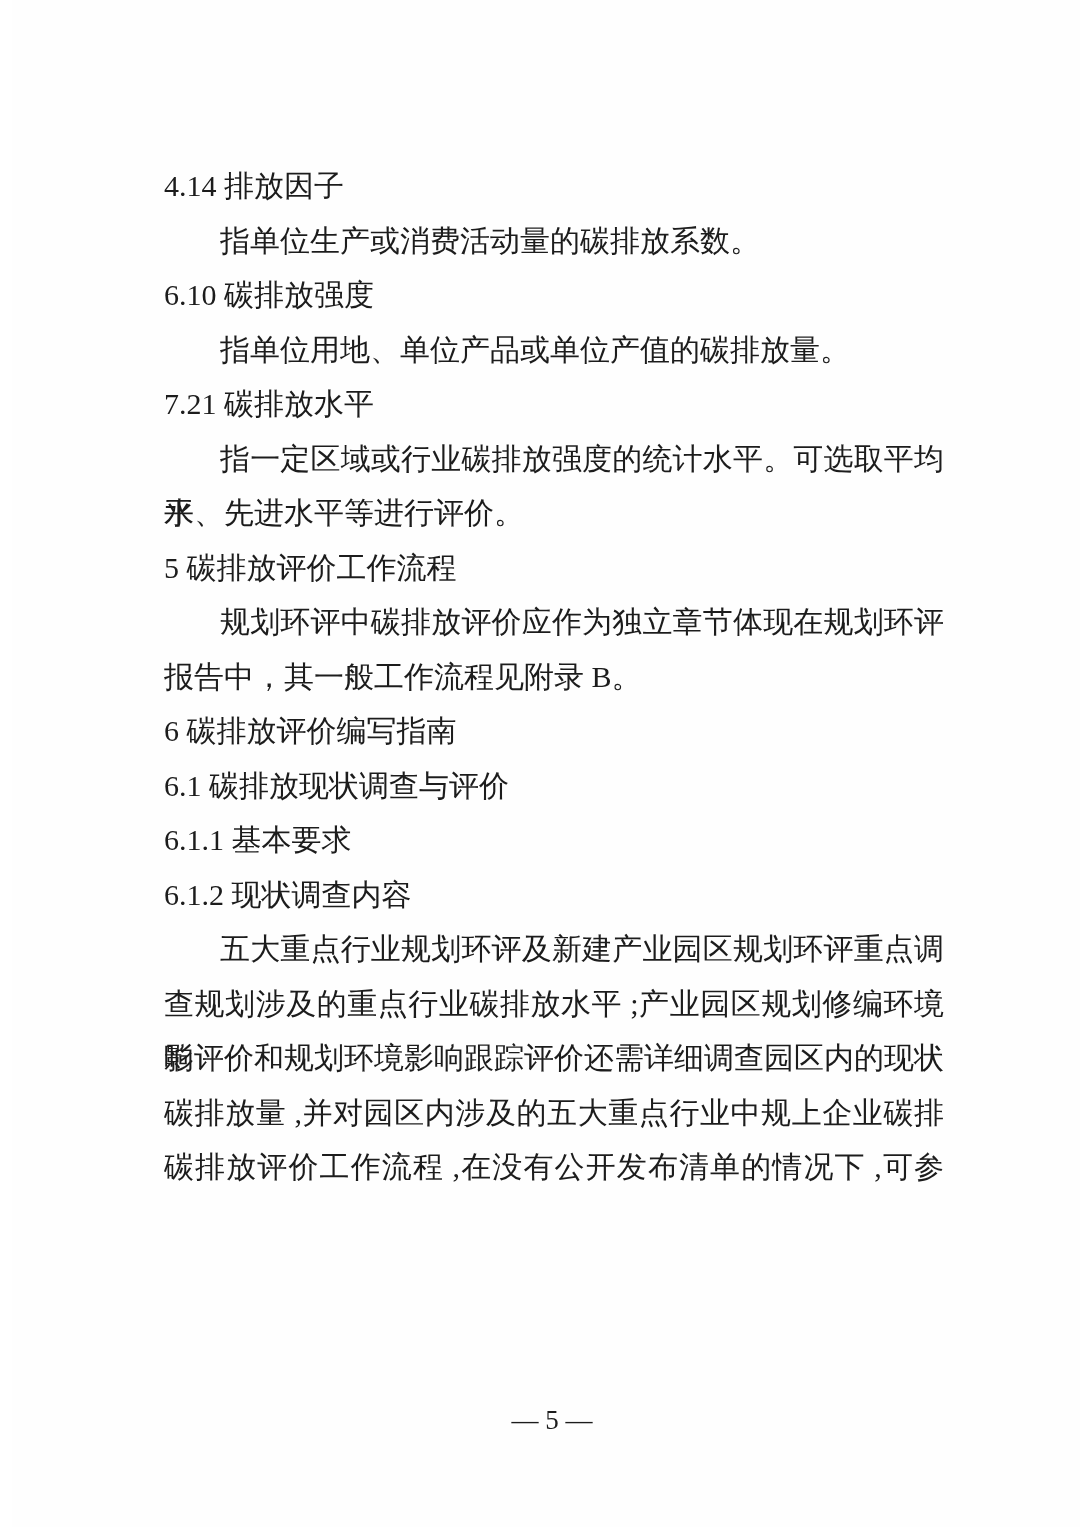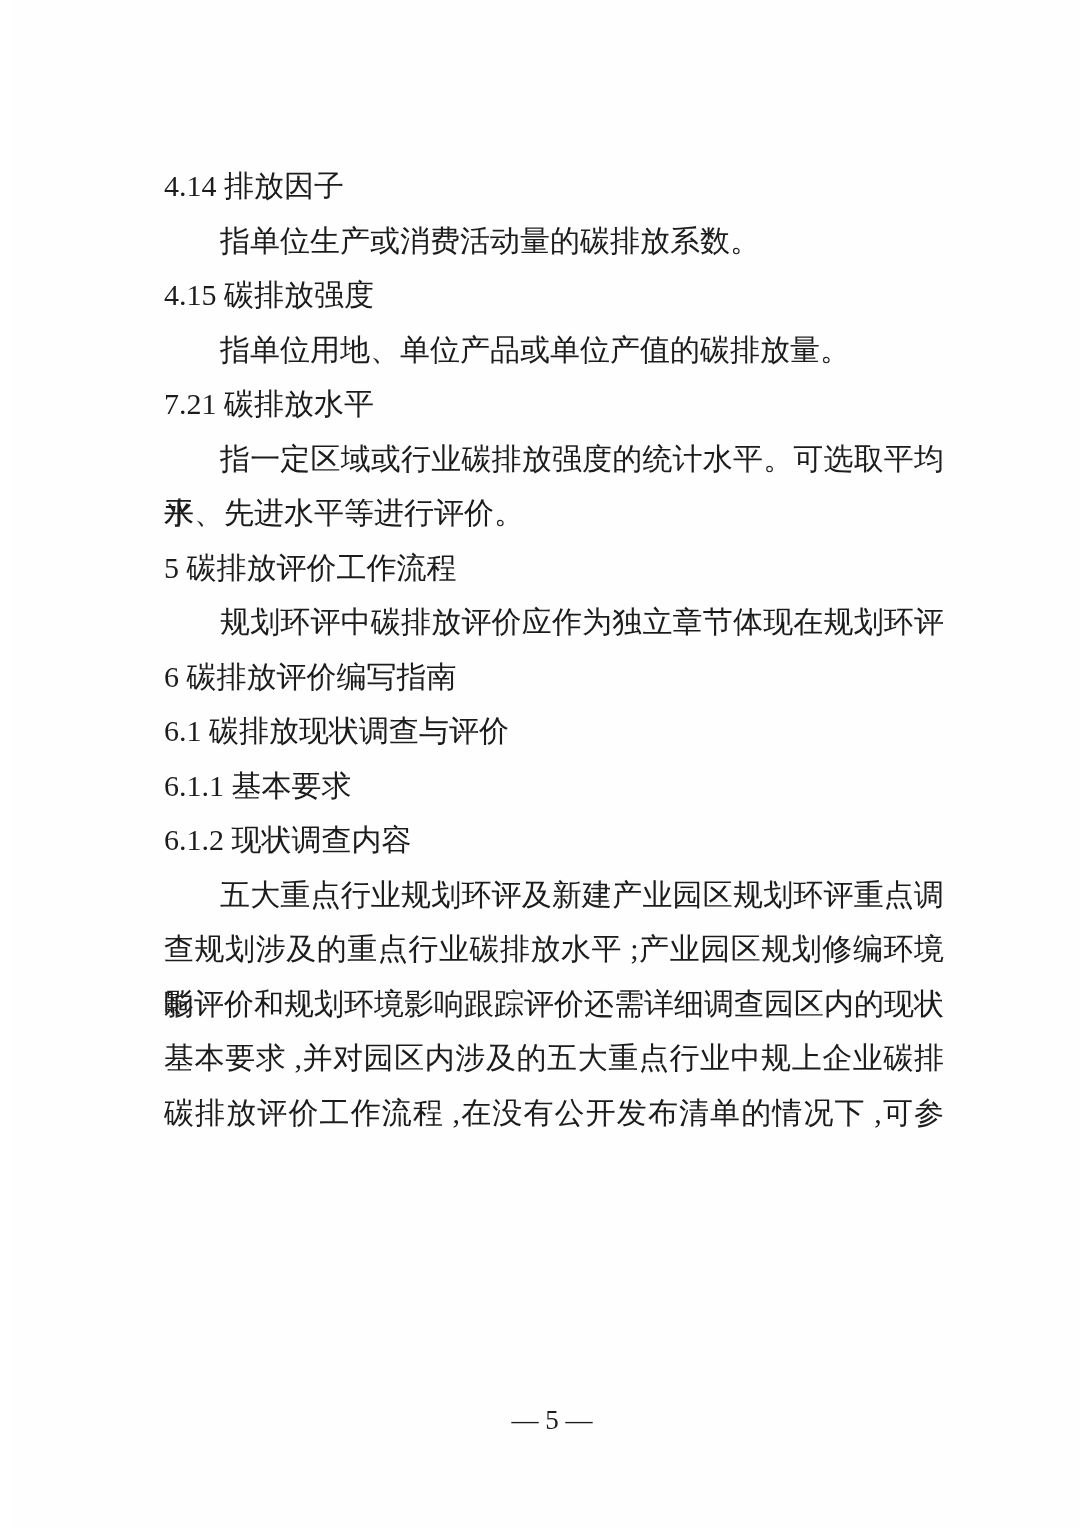--- a/index.html
+++ b/index.html
@@ -54,31 +54,32 @@
     color: #1c1c1c;
   }
 </style>
 </head>
 <body>
 
 <div class="page">
   <div class="text-block" id="text-block">
       <div class="line heading">4.14 排放因子</div>
       <div class="line para-first">指单位生产或消费活动量的碳排放系数。</div>
-      <div class="line heading">4.15 碳排放强度</div>
+      <div class="line heading">6.10 碳排放强度</div>
       <div class="line para-first">指单位用地、单位产品或单位产值的碳排放量。</div>
       <div class="line heading">7.21 碳排放水平</div>
       <div class="line para-first justify">指一定区域或行业碳排放强度的统计水平。可选取平均水</div>
       <div class="line para-cont">平、先进水平等进行评价。</div>
       <div class="line heading">5 碳排放评价工作流程</div>
       <div class="line para-first justify">规划环评中碳排放评价应作为独立章节体现在规划环评</div>
+      <div class="line para-cont">报告中，其一般工作流程见附录 B。</div>
       <div class="line heading">6 碳排放评价编写指南</div>
       <div class="line heading">6.1 碳排放现状调查与评价</div>
       <div class="line heading">6.1.1 基本要求</div>
       <div class="line heading">6.1.2 现状调查内容</div>
       <div class="line para-first justify">五大重点行业规划环评及新建产业园区规划环评重点调</div>
       <div class="line para-cont justify">查规划涉及的重点行业碳排放水平 ;产业园区规划修编环境影</div>
       <div class="line para-cont justify">响评价和规划环境影响跟踪评价还需详细调查园区内的现状</div>
-      <div class="line para-cont justify">基本要求 ,并对园区内涉及的五大重点行业中规上企业碳排</div>
+      <div class="line para-cont justify">碳排放量 ,并对园区内涉及的五大重点行业中规上企业碳排</div>
       <div class="line para-cont justify">碳排放评价工作流程 ,在没有公开发布清单的情况下 ,可参</div>
     </div>
   <div class="page-number">— 5 —</div>
 </div>
 
 </body></html>

